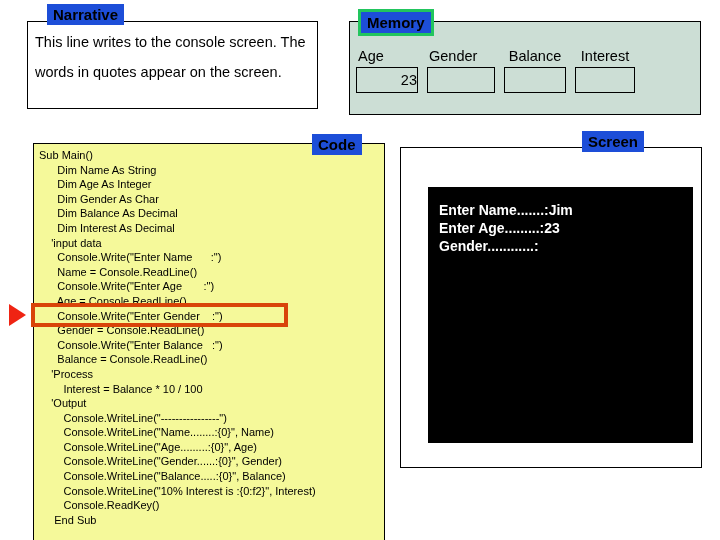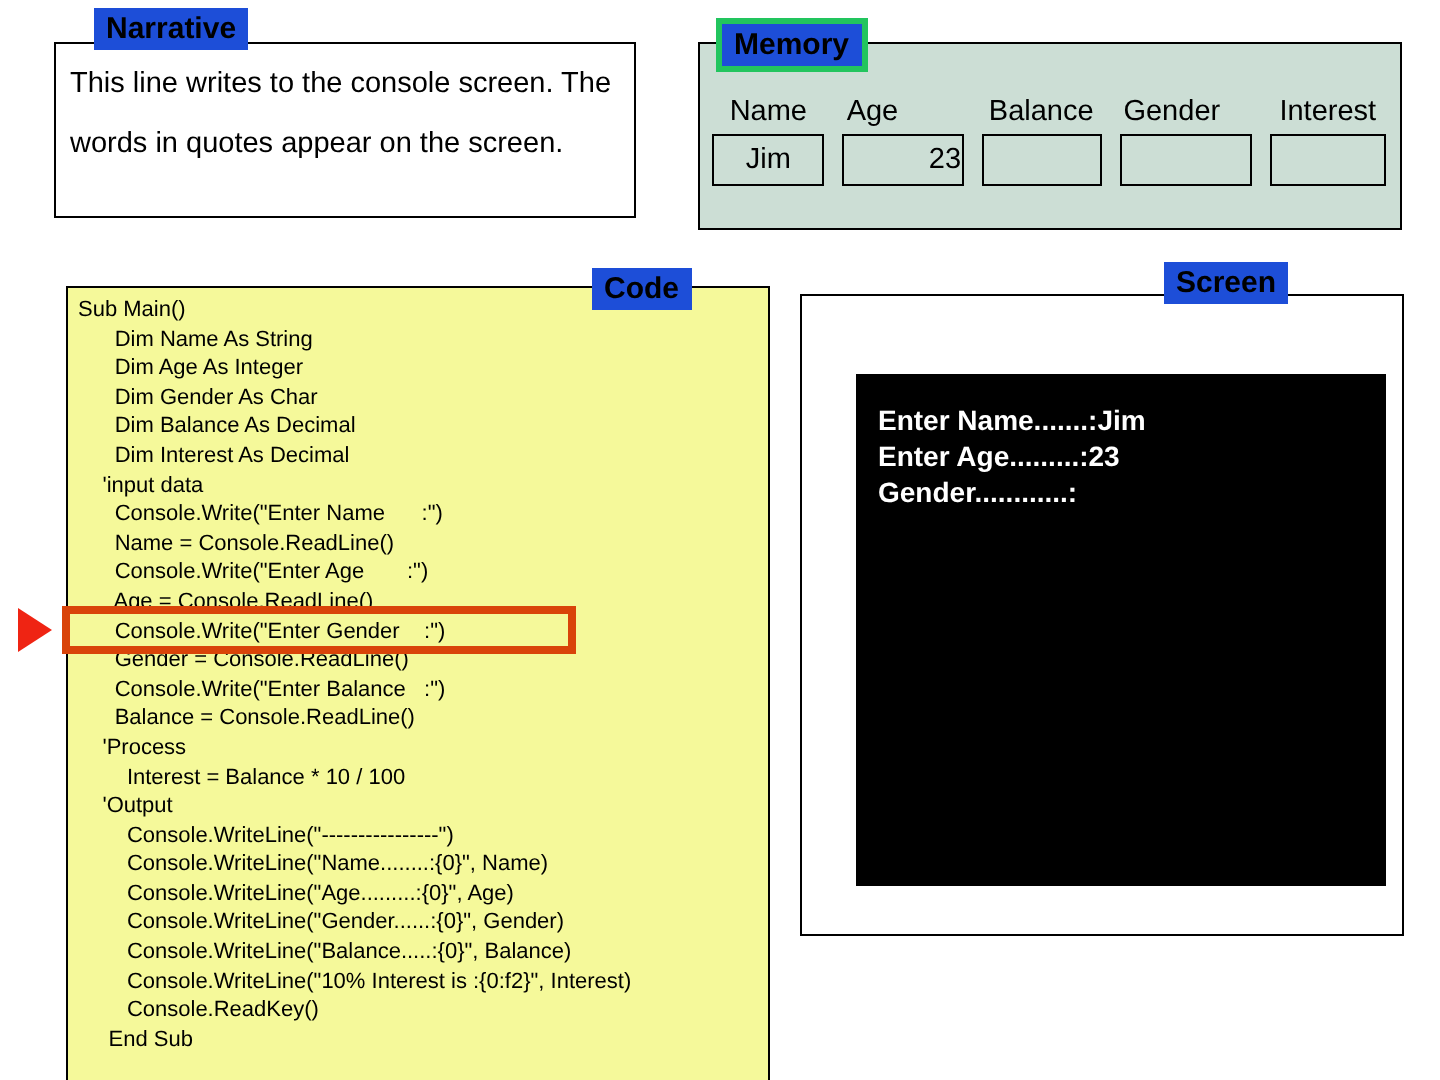--- a/index.html
+++ b/index.html
@@ -121,21 +121,21 @@
     position: absolute;
     left: 33px;
     top: 143px;
     width: 352px;
     height: 410px;
     border: 1px solid #000000;
     background: #f5f99a;
     box-sizing: border-box;
   }
   #code-label {
-    left: 296px;
+    left: 312px;
     top: 134px;
   }
   #code-listing {
     position: absolute;
     left: 39px;
     top: 148px;
     width: 340px;
     font-size: 11px;
     line-height: 14.6px;
     white-space: pre;
@@ -215,37 +215,33 @@
 <div id="narrative-box"></div>
 <div id="narrative-rule"></div>
 <div id="narrative-label" class="grp-label">Narrative</div>
 <div id="narrative-text">This line writes to the console screen. The words in quotes appear on the screen.</div>
 
 <div id="memory-box"></div>
 <div id="memory-label" class="grp-label">Memory</div>
 
 <div id="memory-fields">
 
-  <div class="mem-field f-name">
-    <div class="mem-label">Name</div>
-    <div class="mem-cell">Jim</div>
-  </div>
 
   <div class="mem-field f-age">
     <div class="mem-label">Age</div>
     <div class="mem-cell">23</div>
   </div>
 
+  <div class="mem-field f-gender">
+    <div class="mem-label">Gender</div>
+    <div class="mem-cell"></div>
+  </div>
+
   <div class="mem-field f-bal">
     <div class="mem-label">Balance</div>
-    <div class="mem-cell"></div>
-  </div>
-
-  <div class="mem-field f-gender">
-    <div class="mem-label">Gender</div>
     <div class="mem-cell"></div>
   </div>
 
   <div class="mem-field f-int">
     <div class="mem-label">Interest</div>
     <div class="mem-cell"></div>
   </div>
 
 </div>
 

